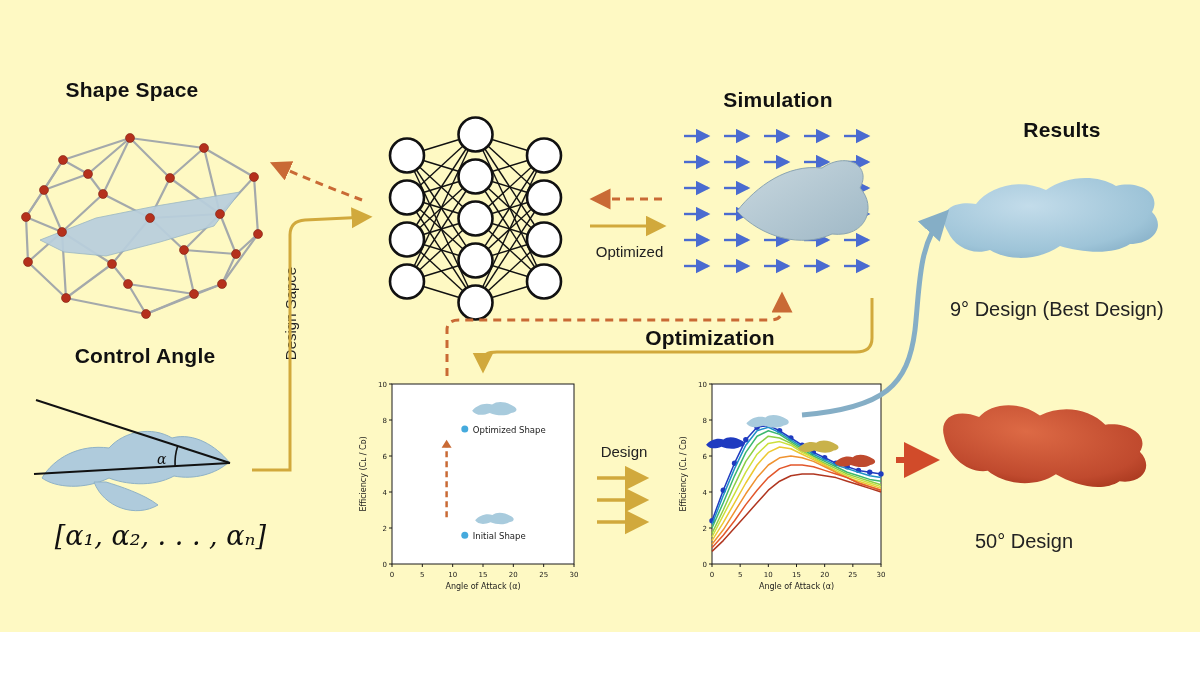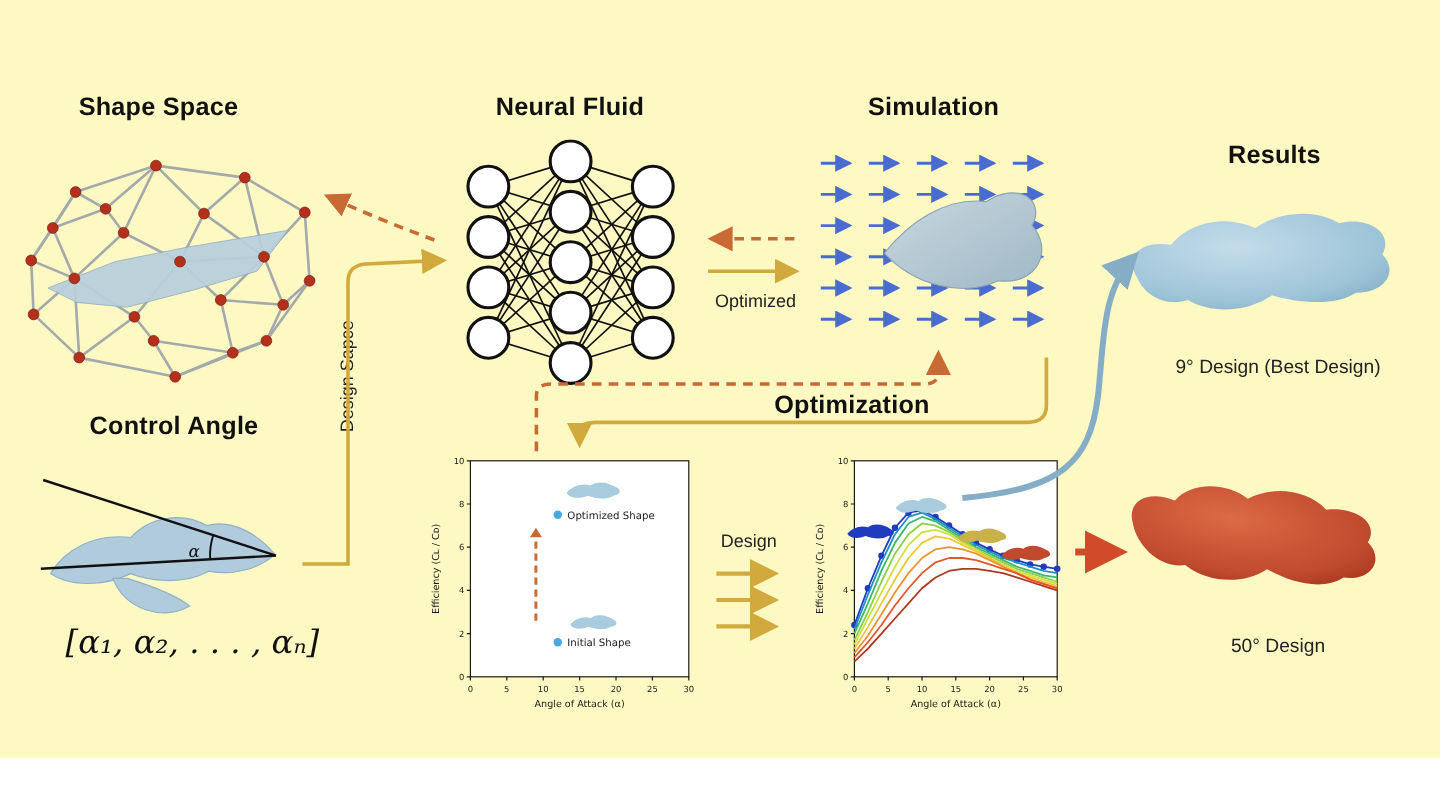--- a/index.html
+++ b/index.html
@@ -1,37 +1,36 @@
 <!DOCTYPE html>
 <html><head>
 <meta charset="utf-8">
 <style>
   html,body{margin:0;padding:0;background:#ffffff;}
   #canvas{position:relative;width:1200px;height:632px;background:#fef9c3;overflow:hidden;
           font-family:"Liberation Sans",sans-serif;color:#111;text-decoration:underline;}
   .abs{position:absolute;}
   .heading{font-size:21px;font-weight:700;text-align:center;letter-spacing:.2px;}
   .label{font-size:15px;color:#222;text-align:center;}
-  .caption{font-size:16px;color:#222;text-align:center;}
+  .caption{font-size:20px;color:#222;text-align:left;}
   .rot{transform:rotate(-90deg);transform-origin:center center;}
   .formula{font-family:"DejaVu Serif",serif;font-style:italic;font-size:27px;text-align:right;color:#111;}
   svg{display:block;}
   .tick{font:7px "DejaVu Sans",sans-serif;fill:#1a1a1a;}
   .axlabel{font:8px "DejaVu Sans",sans-serif;fill:#1a1a1a;}
   .ptlabel{font:8.5px "DejaVu Sans",sans-serif;fill:#1a1a1a;}
   .alpha{font:italic 14px "DejaVu Serif",serif;fill:#111;}
 </style>
 </head>
 <body>
 
 <div id="canvas">
 
   <div class="abs heading" style="left:42px;top:78px;width:180px;">Shape Space</div>
-  <div class="abs heading" style="left:385px;top:78px;width:180px;">Neural Fluid</div>
-  <div class="abs heading" style="left:688px;top:78px;width:180px;">Simulation</div>
+  <div class="abs heading" style="left:688px;top:88px;width:180px;">Simulation</div>
   <div class="abs heading" style="left:972px;top:78px;width:180px;margin-top:40px;">Results</div>
   <div class="abs heading" style="left:45px;top:344px;width:200px;">Control Angle</div>
   <div class="abs heading" style="left:610px;top:326px;width:200px;font-size:21px;">Optimization</div>
 
   <div class="abs label rot" style="left:210px;top:305px;width:160px;">Design Sapce</div>
   <div class="abs label" style="left:582px;top:243px;width:95px;">Optimized</div>
   <div class="abs label" style="left:592px;top:443px;width:64px;">Design</div>
   <div class="abs caption" style="left:950px;top:298px;width:230px;">9° Design (Best Design)</div>
   <div class="abs caption" style="left:975px;top:530px;width:180px;">50° Design</div>
   <div class="abs formula" style="left:28px;top:520px;width:238px;">[α₁, α₂, . . . , αₙ]</div>

